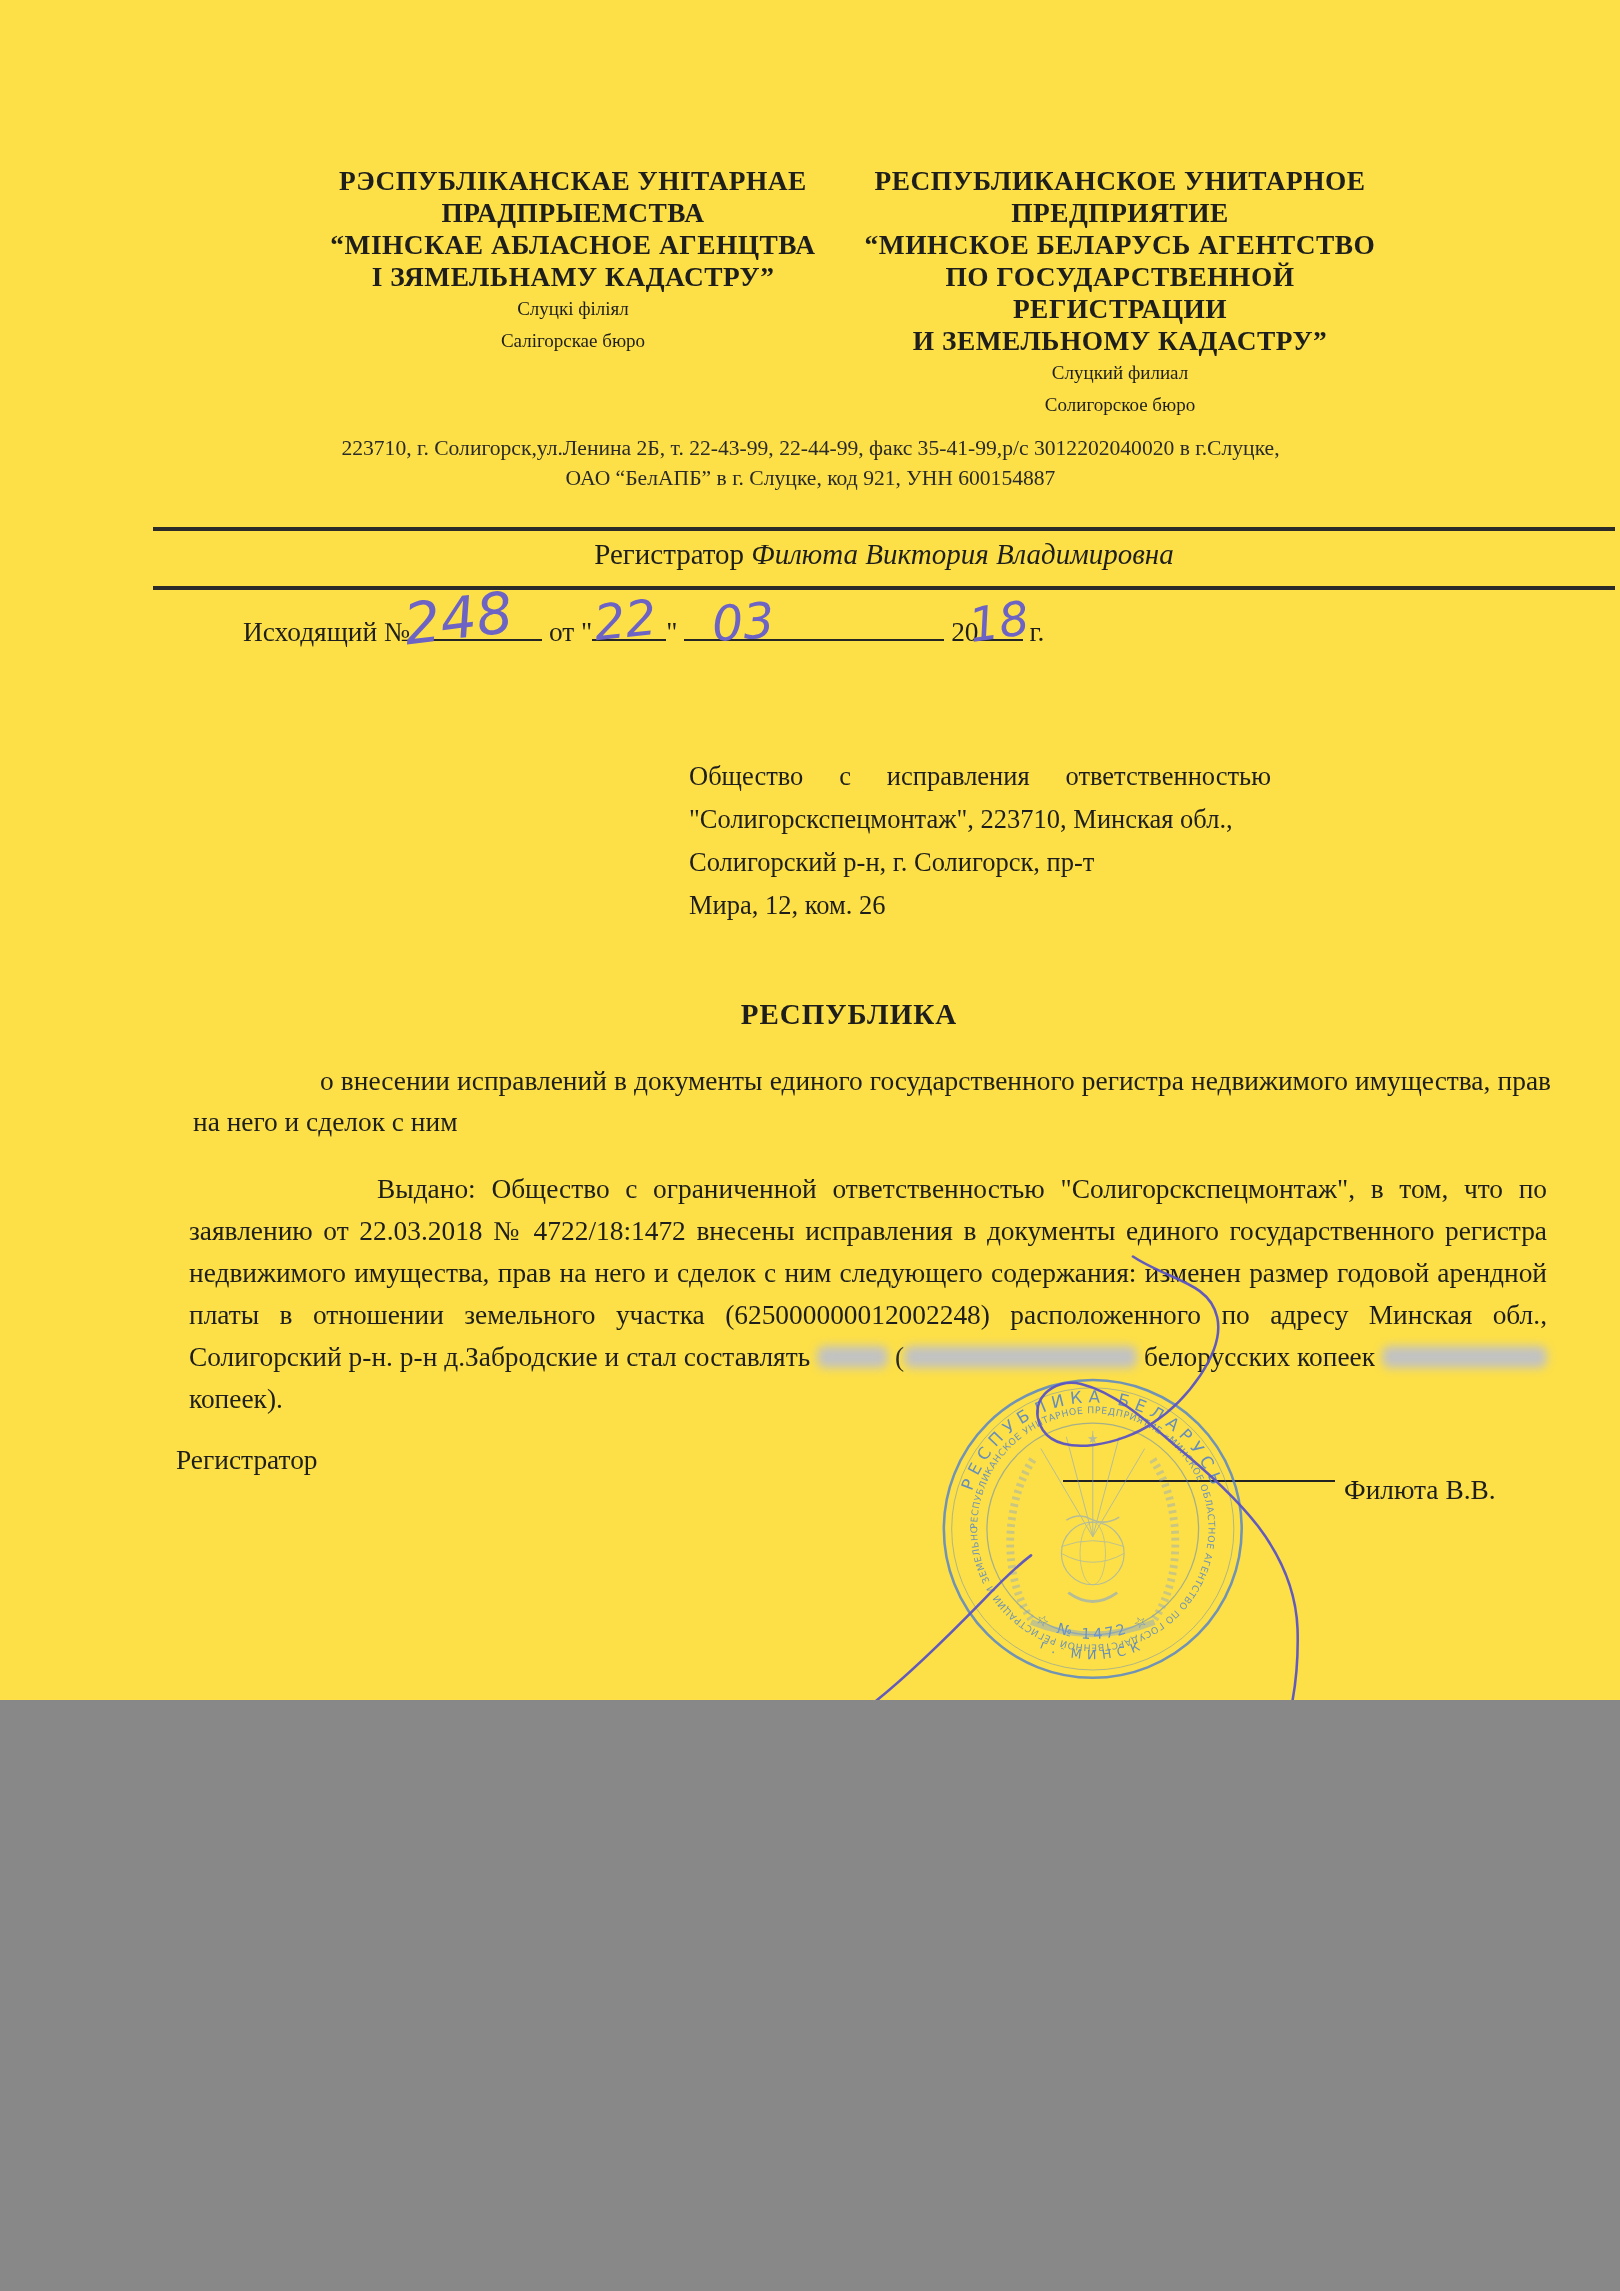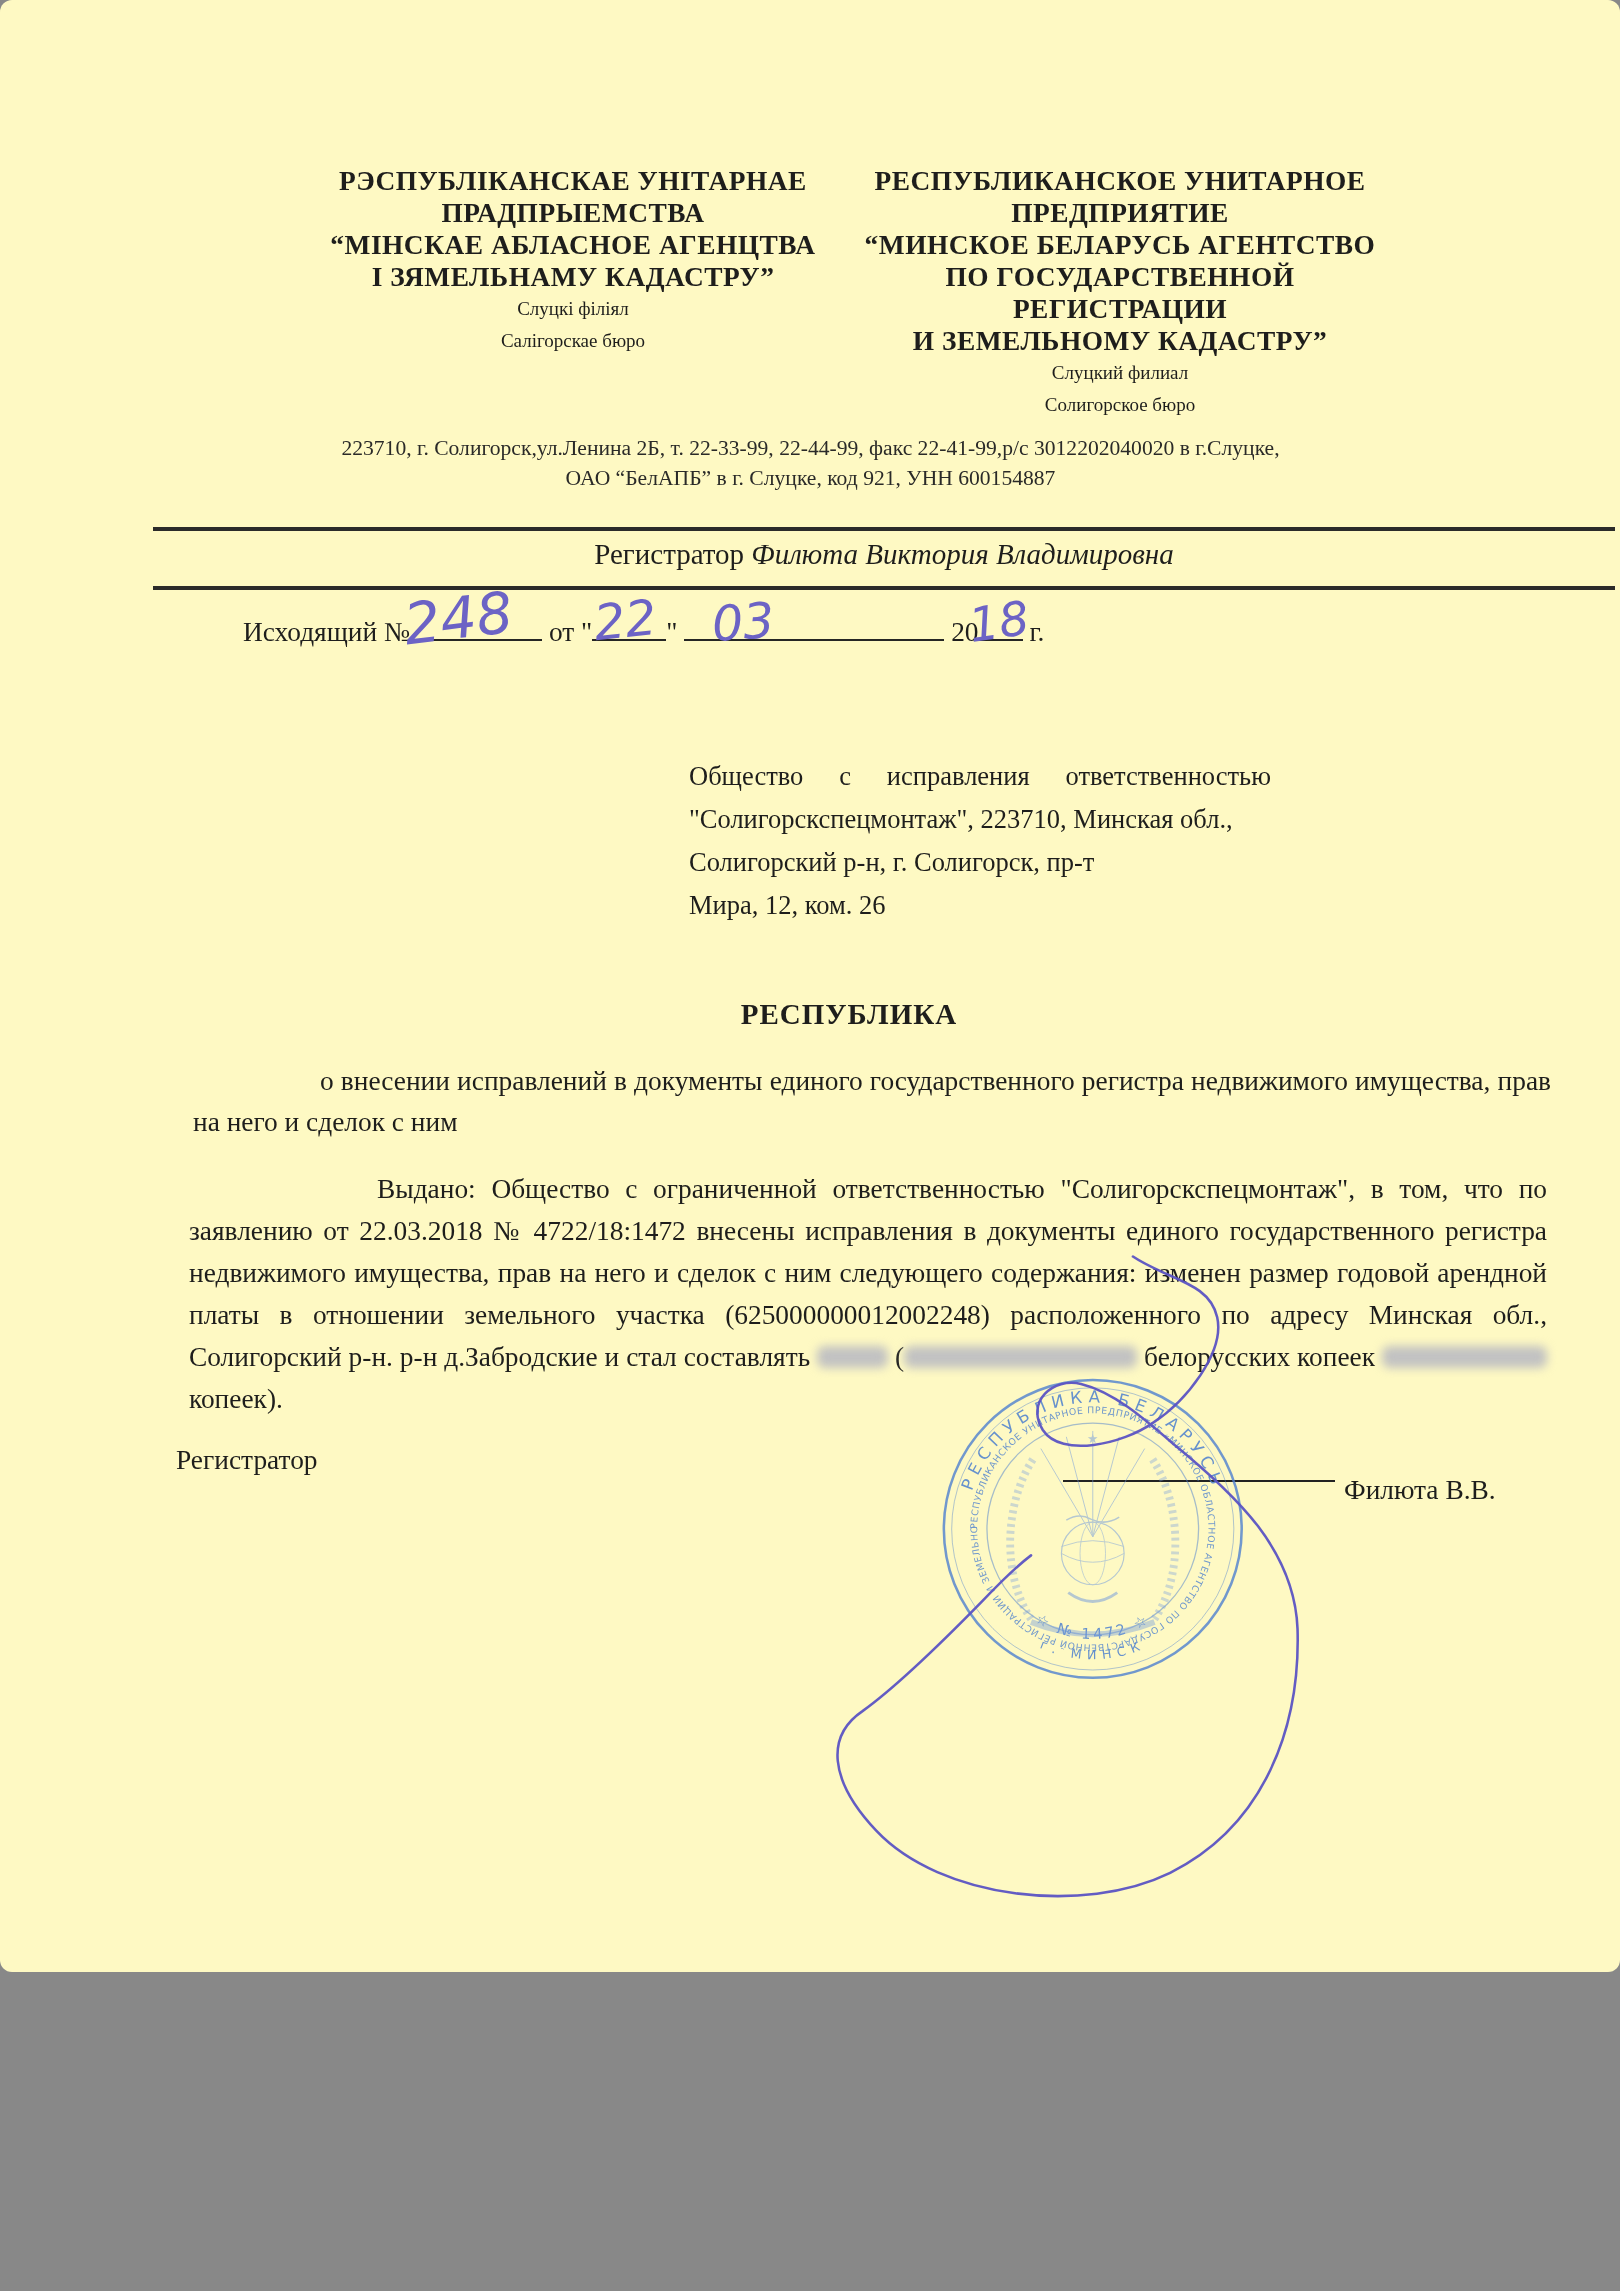--- a/index.html
+++ b/index.html
@@ -1,23 +1,22 @@
 <!DOCTYPE html>
 <html><head>
 <meta charset="utf-8">
 <style>
   html,body{margin:0;padding:0;background:#888;}
   .page{
     position:relative;
-    width:1620px;height:1972px;
-    background:#fef9c3;
+    width:1620px;height:1700px;
+    background:#fde047;
     font-family:"Liberation Serif", serif;
     color:#1e1e1c;
     overflow:hidden;
-    border-radius:12px;
   }
   
   .lh-block{position:absolute;text-align:center;}
   .lh-left{left:323px;top:165px;width:500px;}
   .lh-right{left:853px;top:165px;width:534px;}
   .lh-line{font-weight:bold;font-size:27.4px;line-height:32px;letter-spacing:0.5px;}
   .lh-sub{font-weight:normal;font-size:19px;line-height:32px;}
   .contact{position:absolute;left:118px;top:433px;width:1385px;text-align:center;
            font-size:21.6px;line-height:30px;color:#2a2a28;}
   
@@ -80,21 +79,21 @@
     <div class="lh-line">РЕСПУБЛИКАНСКОЕ УНИТАРНОЕ</div>
     <div class="lh-line">ПРЕДПРИЯТИЕ</div>
     <div class="lh-line">“МИНСКОЕ БЕЛАРУСЬ АГЕНТСТВО</div>
     <div class="lh-line">ПО ГОСУДАРСТВЕННОЙ РЕГИСТРАЦИИ</div>
     <div class="lh-line">И ЗЕМЕЛЬНОМУ КАДАСТРУ”</div>
     <div class="lh-sub">Слуцкий филиал</div>
     <div class="lh-sub">Солигорское бюро</div>
   </div>
 
   <div class="contact">
-    <div>223710, г. Солигорск,ул.Ленина 2Б, т. 22-33-99, 22-44-99, факс 22-41-99,р/с 3012202040020 в г.Слуцке,</div>
+    <div>223710, г. Солигорск,ул.Ленина 2Б, т. 22-43-99, 22-44-99, факс 35-41-99,р/с 3012202040020 в г.Слуцке,</div>
     <div>ОАО “БелАПБ” в г. Слуцке, код 921, УНН 600154887</div>
   </div>
 
   <div class="rule rule-1"></div>
   <div class="reg-banner">
     <span>Регистратор</span>
     <span> </span>
     <span class="name">Филюта Виктория Владимировна</span>
   </div>
   <div class="rule rule-2"></div>

